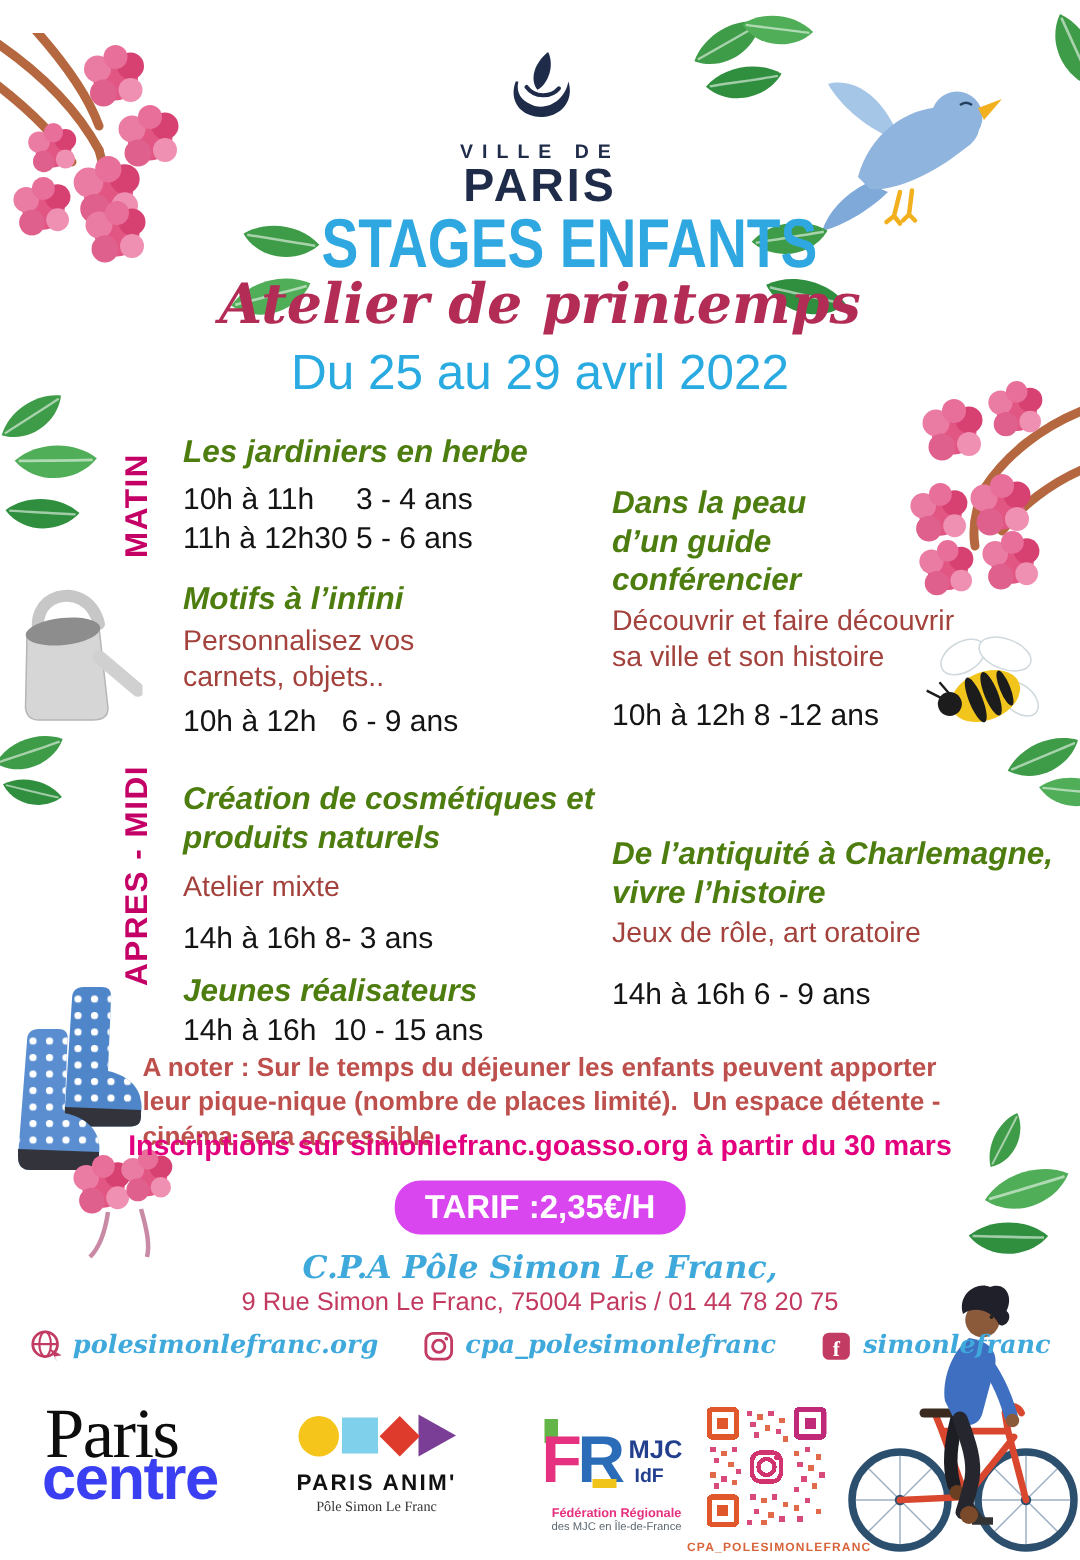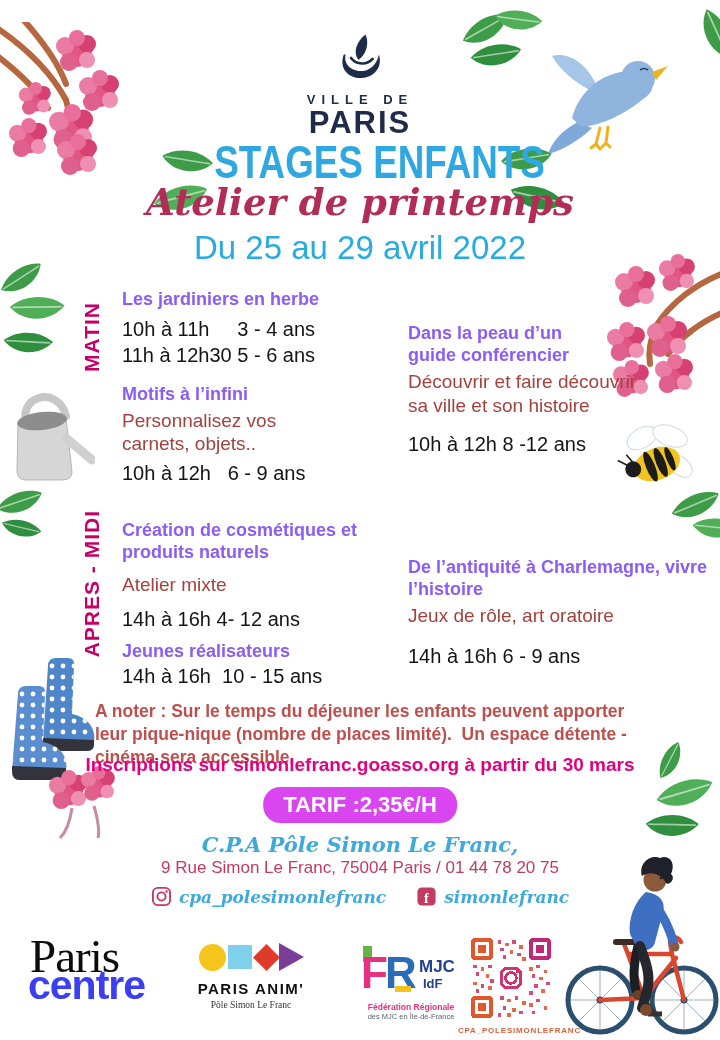--- a/index.html
+++ b/index.html
@@ -15,21 +15,21 @@
   .parisbig{font-size:31px;font-weight:bold;letter-spacing:2px;color:#1e2b49;line-height:1;}
   .title{top:139px;font-size:46px;font-weight:bold;color:#2fa7e0;line-height:1;margin-left:40px;}
   .title span{display:inline-block;transform:scaleX(.80);}
   .subtitle{top:184px;font-family:"DejaVu Serif",serif;font-style:italic;font-weight:bold;
             font-size:37px;color:#b22c55;line-height:1;}
   .daterange{top:231px;font-size:33px;color:#29abe2;line-height:1;}
 
   
   .vlabel{position:absolute;color:#c40066;font-weight:bold;font-size:21px;letter-spacing:1px;
           writing-mode:vertical-rl;transform:rotate(180deg);}
-  .h{color:#8b5cf6;font-weight:bold;font-size:18px;line-height:1.22;}
+  .h{color:#4d7c0f;font-weight:bold;font-size:21px;line-height:1.22;font-style:italic;}
   .desc{color:#a3423c;font-size:19px;line-height:1.25;margin-top:3px;}
   .sched{color:#141414;font-size:20px;line-height:1.32;white-space:pre-wrap;}
   .gap{margin-top:15px;}
   .gap2{margin-top:9px;}
 
   .note{left:95px;top:700px;width:552px;font-size:17.5px;font-weight:bold;color:#bd4f4c;
         line-height:1.32;white-space:pre-wrap;}
   .inscriptions{top:754px;font-size:19px;font-weight:bold;color:#e3007e;}
   .tarif{top:787px;left:50%;transform:translateX(-50%);background:#d946ef;color:#fff;
          border-radius:17px;padding:5px 20px;font-size:22px;font-weight:bold;display:flex;}
@@ -284,21 +284,21 @@
     <div class="h" style="width:178px">Dans la peau d’un guide conférencier</div>
     <div class="desc" style="width:240px">Découvrir et faire découvrir sa ville et son histoire</div>
     <div class="sched" style="margin-top:14px">10h à 12h 8 -12 ans</div>
   </div>
 
   <div class="vlabel" style="left:80px;top:510px">APRES - MIDI</div>
 
   <div class="abs" style="left:122px;top:520px;width:278px">
     <div class="h">Création de cosmétiques et produits naturels</div>
     <div class="desc gap2">Atelier mixte</div>
-    <div class="sched gap2">14h à 16h 4- 12 ans</div>
+    <div class="sched gap2">14h à 16h 8- 3 ans</div>
     <div class="h gap2">Jeunes réalisateurs</div>
     <div class="sched">14h à 16h  10 - 15 ans</div>
   </div>
 
   <div class="abs" style="left:408px;top:557px;width:312px">
     <div class="h" style="width:306px">De l’antiquité à Charlemagne, vivre l’histoire</div>
     <div class="desc">Jeux de rôle, art oratoire</div>
     <div class="sched" style="margin-top:15px">14h à 16h 6 - 9 ans</div>
   </div>
 
@@ -307,20 +307,29 @@
 
   <div class="abs tarif">
     <span>TARIF :</span>
     <span>2,35€/H</span>
   </div>
 
   <div class="abs center contactName">C.P.A Pôle Simon Le Franc,</div>
   <div class="abs center contactAddr">9 Rue Simon Le Franc, 75004 Paris / 01 44 78 20 75</div>
 
   <div class="abs center social">
+    <div class="socialItem">
+      <svg width="22" height="22" viewBox="0 0 24 24">
+        <circle cx="11" cy="11" r="9" stroke="#c23b63" stroke-width="2" fill="none"></circle>
+        <ellipse cx="11" cy="11" rx="4.2" ry="9" stroke="#c23b63" stroke-width="1.6" fill="none"></ellipse>
+        <path d="M2.5 11 H19.5" stroke="#c23b63" stroke-width="1.6"></path>
+        <path d="M14 14 L23 19 L18 20 L20 24 Z" fill="#c23b63"></path>
+      </svg>
+      <span class="socialTxt">polesimonlefranc.org</span>
+    </div>
     <div class="socialItem">
       <svg width="21" height="21" viewBox="0 0 22 22">
         <rect x="2" y="2" width="18" height="18" rx="5" stroke="#c23b63" stroke-width="2" fill="none"></rect>
         <circle cx="11" cy="11" r="4.3" stroke="#c23b63" stroke-width="2" fill="none"></circle>
         <circle cx="16.3" cy="5.7" r="1.3" fill="#c23b63"></circle>
       </svg>
       <span class="socialTxt">cpa_polesimonlefranc</span>
     </div>
     <div class="socialItem">
       <svg width="21" height="21" viewBox="0 0 22 22">

